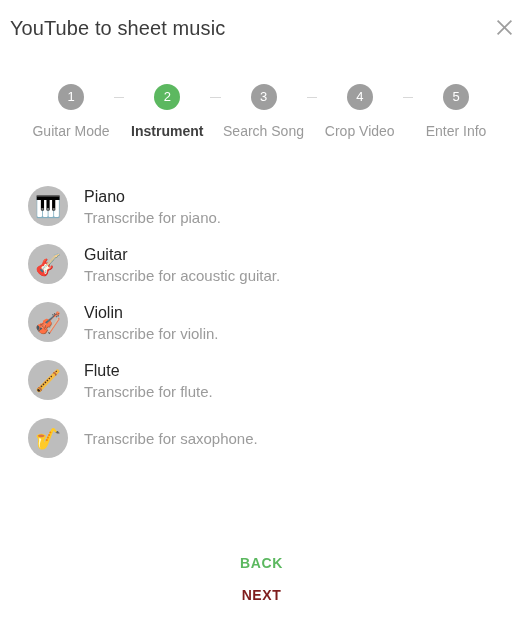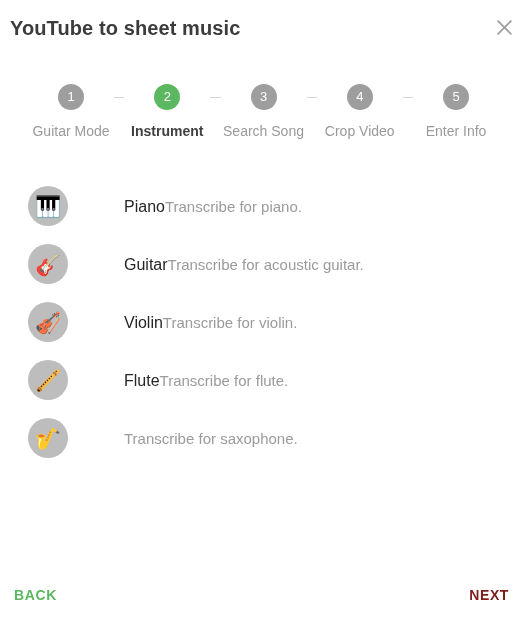--- a/index.html
+++ b/index.html
@@ -21,21 +21,21 @@
   .dialog-header {
     position: relative;
     height: 55px;
     display: flex;
     align-items: center;
     padding: 0 16px 0 10px;
     box-sizing: border-box;
   }
   .dialog-title {
     font-size: 20px;
-    font-weight: 700;
+    font-weight: 400;
     color: #3c3c3c;
     letter-spacing: 0.1px;
     line-height: 26px;
     white-space: nowrap;
   }
   .close-button {
     position: absolute;
     right: 10px;
     top: 14px;
     width: 26px;
@@ -129,23 +129,22 @@
     display: flex;
     align-items: center;
     justify-content: center;
     font-size: 21px;
     line-height: 1;
     margin-right: 16px;
     user-select: none;
   }
   .instrument-text {
     display: flex;
-    flex-direction: row;
+    flex-direction: column;
     justify-content: flex-end;
-    margin-left: 40px;
   }
   .instrument-name {
     font-size: 16px;
     line-height: 21px;
     color: #262626;
     font-weight: 400;
   }
   .instrument-desc {
     font-size: 15px;
     line-height: 19px;
@@ -154,24 +153,25 @@
     margin-top: 1px;
   }
 
   
   .dialog-actions {
     position: absolute;
     left: 0;
     right: 0;
     bottom: 9px;
     display: flex;
-    justify-content: space-between;
+    justify-content: center;
     align-items: center;
     padding-right: 4px;
     box-sizing: border-box;
+    flex-direction: column;
   }
   .action-button {
     background: transparent;
     border: none;
     font-family: "Liberation Sans", sans-serif;
     font-size: 14px;
     font-weight: 700;
     letter-spacing: 0.6px;
     padding: 6px 14px;
     cursor: pointer;

